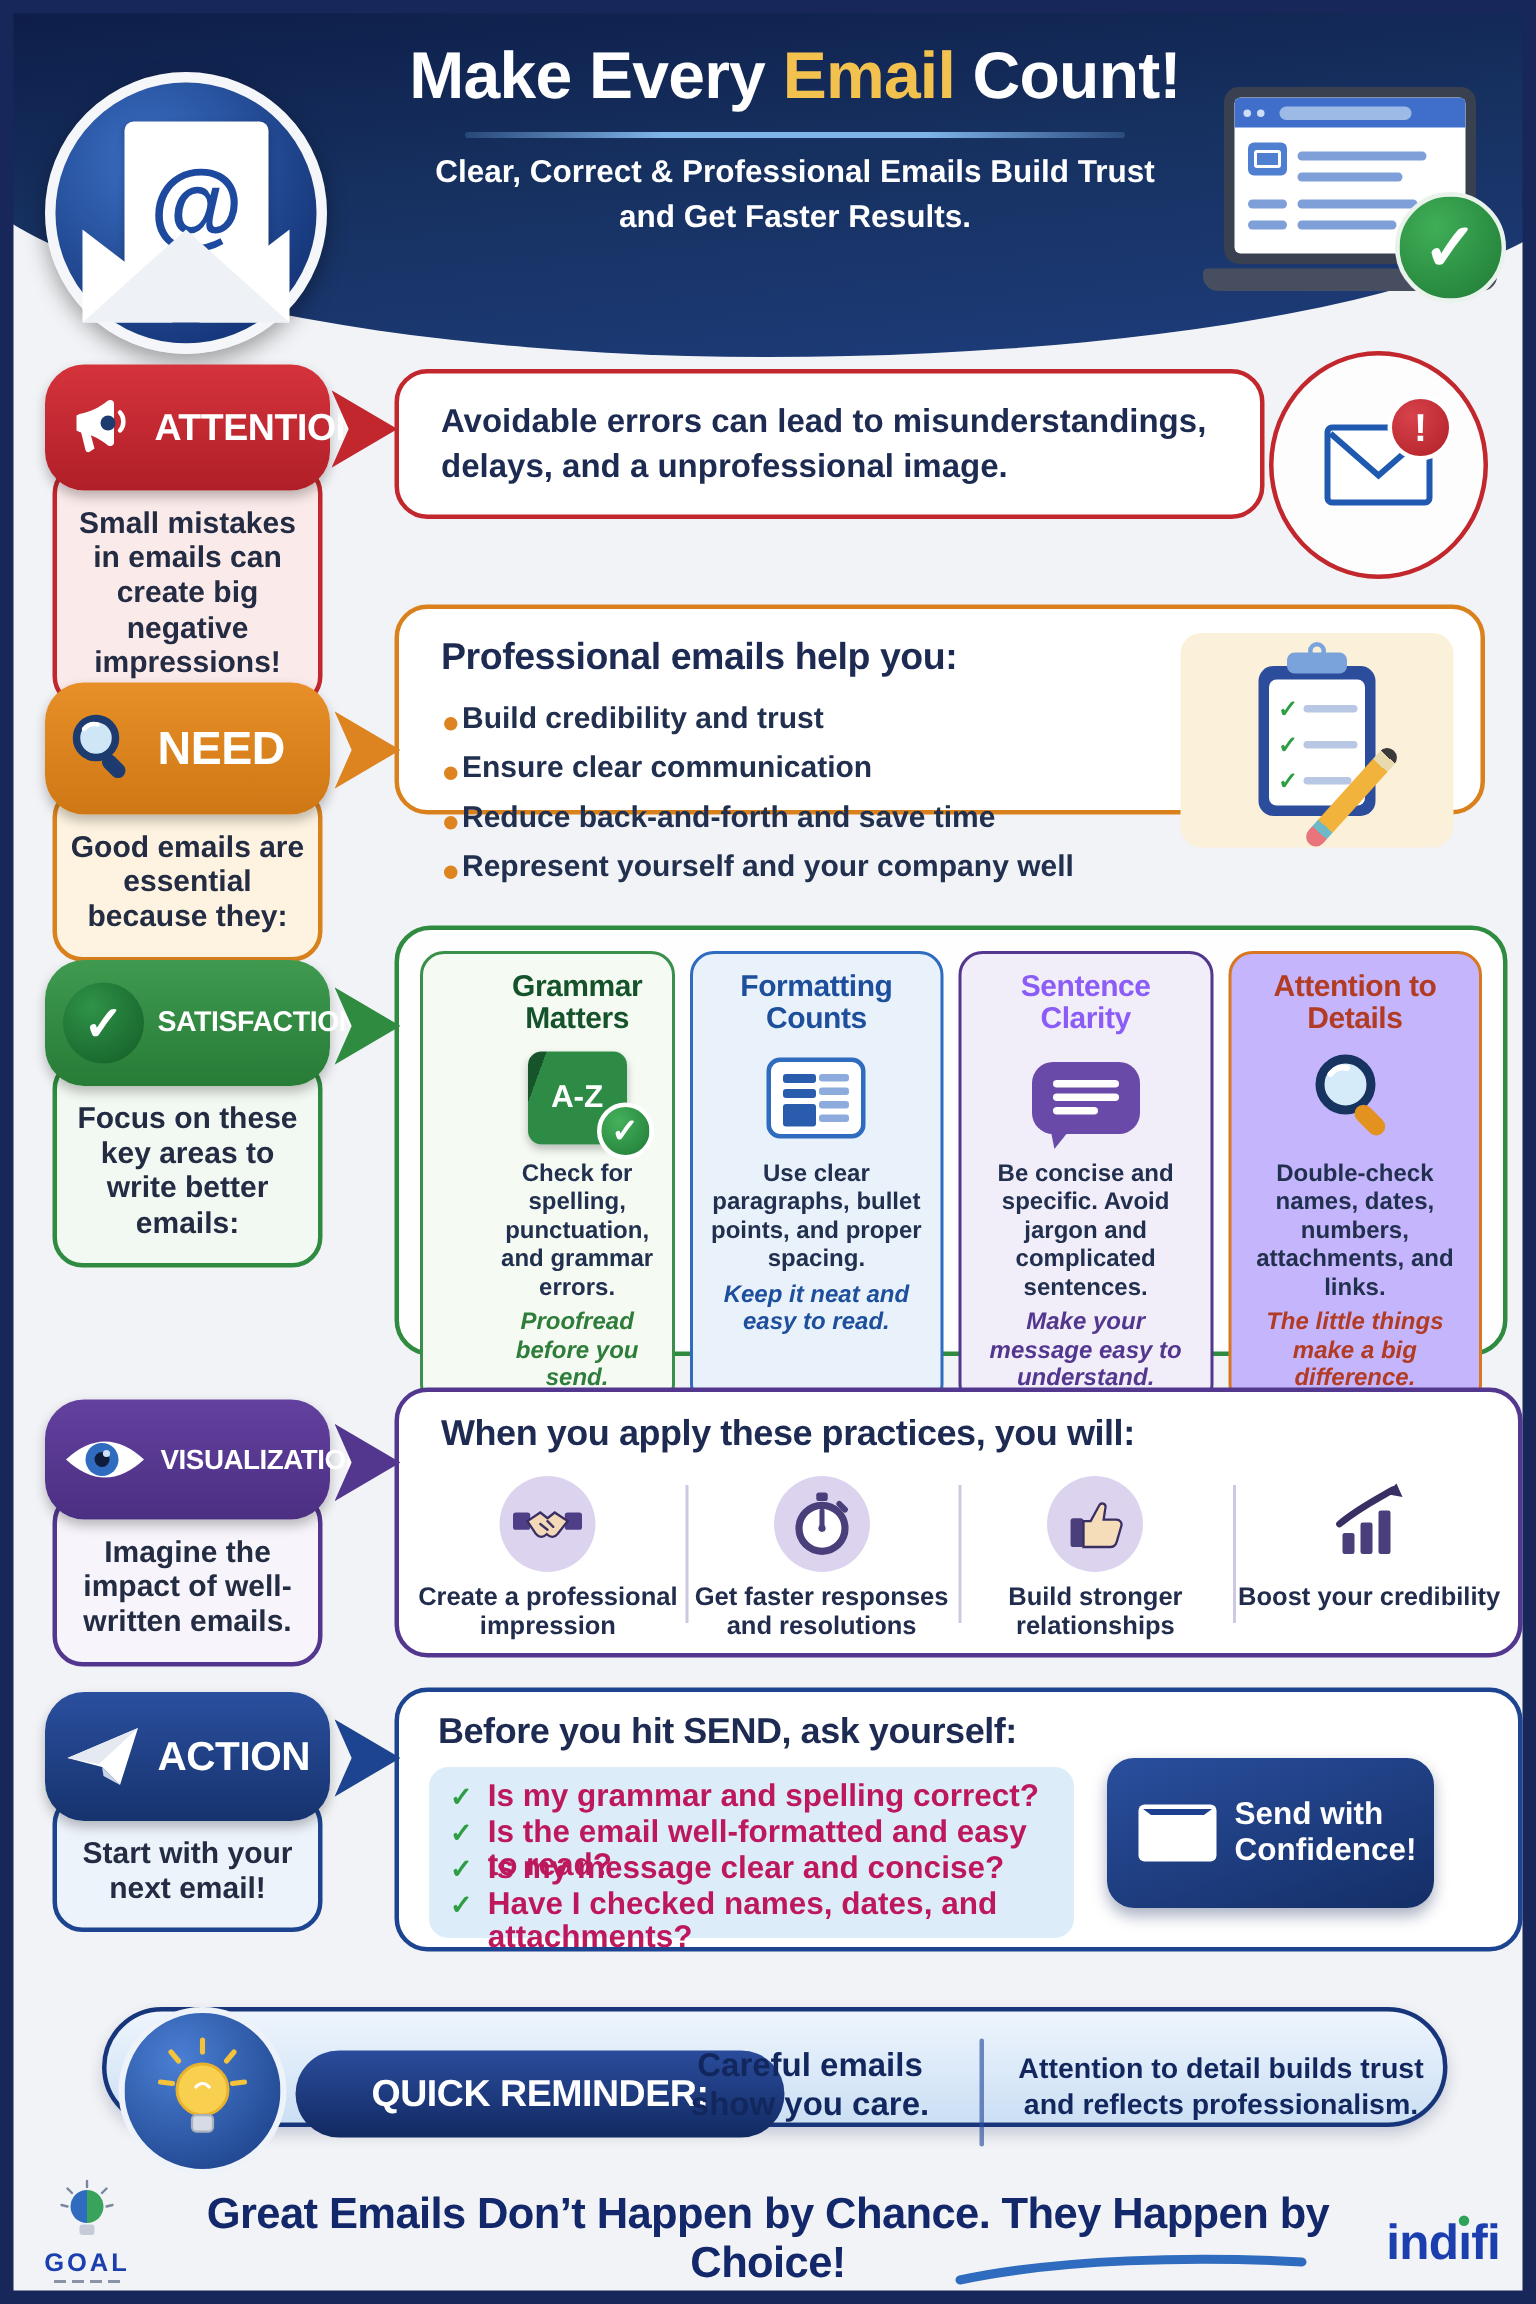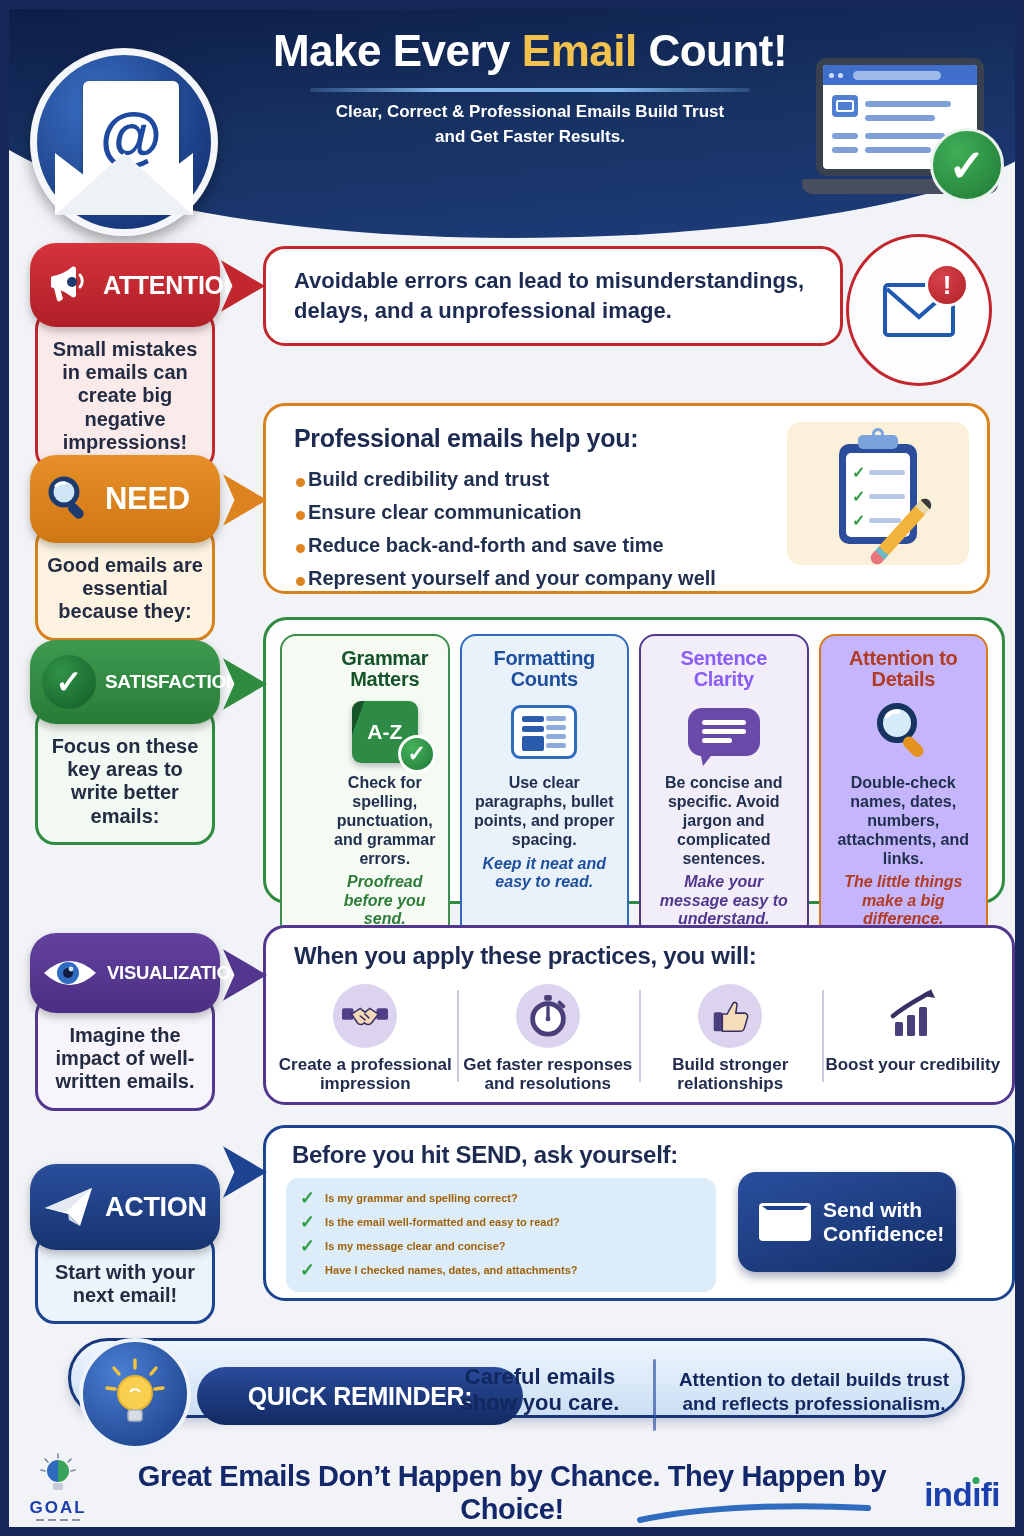--- a/index.html
+++ b/index.html
@@ -11,21 +11,21 @@
   
   .header{position:absolute;left:-40px;right:-40px;top:0;height:238px;
           background:linear-gradient(175deg,#0d1c47 0%,#16305f 45%,#1e3d7c 100%);
           border-radius:0 0 50% 50% / 0 0 130px 150px;z-index:1;}
   .hdr-title{position:absolute;left:250px;top:26px;width:560px;text-align:center;z-index:3;
              color:#fff;font-size:44px;font-weight:800;letter-spacing:-.5px;}
   .hdr-title .hl{color:#f2c14e;}
   .hdr-rule{position:absolute;left:310px;top:88px;width:440px;height:4px;z-index:3;
             background:linear-gradient(90deg,rgba(120,180,240,.2),#7fb4ea 30%,#7fb4ea 70%,rgba(120,180,240,.2));border-radius:2px;}
   .hdr-sub{position:absolute;left:250px;top:100px;width:560px;text-align:center;z-index:3;
-           color:#fff;font-size:17px;font-weight:700;line-height:1.45;}
+           color:#fff;font-size:21px;font-weight:700;line-height:1.45;}
   
   .env-circle{position:absolute;left:30px;top:48px;width:188px;height:188px;border-radius:50%;z-index:4;
               background:radial-gradient(circle at 35% 30%,#3a6fc4,#17387c 75%);
               border:7px solid #f4f6f9;box-shadow:0 6px 14px rgba(0,0,0,.35);}
   .env-paper{position:absolute;left:46px;top:26px;width:96px;height:110px;background:#fff;border-radius:6px;
              box-shadow:0 2px 5px rgba(0,0,0,.25);display:flex;align-items:center;justify-content:center;}
   .env-paper .at{font-size:64px;font-weight:800;color:#1d4a9e;}
   .env-flap{position:absolute;left:18px;bottom:14px;width:0;height:0;z-index:2;
             border-left:69px solid transparent;border-right:69px solid transparent;border-bottom:62px solid #eef1f6;}
   .env-side-l,.env-side-r{position:absolute;bottom:14px;width:0;height:0;z-index:1;}
@@ -83,21 +83,21 @@
   .att-box{left:263px;top:246px;width:580px;height:100px;border:3px solid #c1272d;border-radius:22px;
            display:flex;align-items:center;padding:0 28px;font-size:22px;font-weight:800;color:#1d2b52;line-height:1.35;}
   .att-circ{position:absolute;left:846px;top:234px;width:146px;height:152px;border-radius:50%;background:#fdfdfd;
             border:3px solid #c1272d;z-index:4;display:flex;align-items:center;justify-content:center;}
   .mailwarn{position:relative;width:72px;height:54px;background:#fff;border:4px solid #2059b0;border-radius:5px;}
   .mailwarn svg{position:absolute;inset:-4px;}
   .warn-dot{position:absolute;right:-18px;top:-24px;width:44px;height:44px;border-radius:50%;
             background:radial-gradient(circle at 35% 30%,#d8434b,#b01f27);border:3px solid #fff;
             display:flex;align-items:center;justify-content:center;color:#fff;font-weight:800;font-size:26px;}
 
-  .need-box{left:263px;top:403px;width:727px;height:191px;border:3px solid #d9821d;border-radius:22px;}
+  .need-box{left:263px;top:403px;width:727px;height:140px;border:3px solid #d9821d;border-radius:22px;}
   .need-bullets{position:absolute;left:30px;top:62px;}
   .need-li{display:flex;gap:3px;align-items:flex-start;height:33px;}
   .need-li .dot{flex:none;width:9px;height:9px;border-radius:50%;background:#dd8421;margin-top:10px;}
   .need-li .txt{font-size:20px;font-weight:600;color:#22304f;}
   .clip-panel{position:absolute;right:18px;top:16px;width:182px;height:143px;background:#fbf0d9;border-radius:14px;
               display:flex;align-items:center;justify-content:center;}
   .clipboard{position:relative;width:78px;height:100px;background:#2b4d9b;border-radius:10px;padding:9px 7px 7px;}
   .clip-top{position:absolute;left:50%;top:-9px;transform:translateX(-50%);width:40px;height:14px;background:#7aa3dc;border-radius:5px;}
   .clip-ring{position:absolute;left:50%;top:-16px;transform:translateX(-50%);width:12px;height:12px;border:3px solid #7aa3dc;border-radius:50%;background:#fbf0d9;}
   .clip-sheet{width:100%;height:100%;background:#fff;border-radius:5px;padding:8px 5px 0 6px;}
@@ -145,21 +145,21 @@
   .viz-col{display:flex;flex-direction:column;align-items:center;position:relative;padding-top:2px;}
   .viz-col + .viz-col:before{content:"";position:absolute;left:0;top:8px;bottom:14px;width:2px;background:#cfc8e2;}
   .viz-ico{width:64px;height:64px;border-radius:50%;background:#dcd4ee;display:flex;align-items:center;justify-content:center;}
   .viz-cap{margin-top:7px;font-size:17px;font-weight:700;color:#222d4e;text-align:center;line-height:1.12;}
 
   
   .act-box{left:263px;top:1125px;width:752px;height:176px;border:3px solid #1d4490;border-radius:22px;}
   .ask-panel{position:absolute;left:20px;top:50px;width:430px;height:114px;background:#dcecf9;border-radius:13px;padding:9px 14px;}
   .ask-li{display:flex;gap:10px;align-items:flex-start;height:24px;}
   .ask-li .ck{color:#2e9e44;font-weight:800;font-size:18px;line-height:22px;}
-  .ask-li .txt{font-size:11px;font-weight:700;color:#a16207;line-height:22px;}
+  .ask-li .txt{font-size:21px;font-weight:700;color:#be185d;line-height:22px;}
   .send-btn{position:absolute;left:472px;top:44px;width:218px;height:100px;border-radius:18px;cursor:pointer;
             background:linear-gradient(160deg,#2a4f9e,#142e66);box-shadow:0 5px 10px rgba(10,30,80,.35);
             display:flex;align-items:center;justify-content:center;gap:12px;}
   .send-env{position:relative;width:52px;height:38px;background:#fff;border-radius:4px;flex:none;}
   .send-env:before{content:"";position:absolute;left:3px;top:3px;width:0;height:0;
                    border-left:23px solid transparent;border-right:23px solid transparent;border-top:17px solid #1d3f8f;}
   .send-env:after{content:"";position:absolute;left:5px;top:7px;width:0;height:0;
                   border-left:21px solid transparent;border-right:21px solid transparent;border-top:15px solid #fff;}
   .send-lbl{color:#fff;font-size:21px;font-weight:800;line-height:1.15;width:112px;}
 
@@ -445,21 +445,21 @@
             <rect x="34" y="19" width="8" height="29" rx="1.5" fill="#4a3f7a"></rect>
             <path d="M8 28 C20 18 30 13 44 5" stroke="#3a2f63" stroke-width="4.5" fill="none" stroke-linecap="round"></path>
             <polygon points="46,1 50,10 39,8" fill="#3a2f63"></polygon>
           </svg>
         </div>
         <div class="viz-cap">Boost your credibility</div>
       </div>
     </div>
   </div>
 
-  <div class="badge" style="top:1164px;">
+  <div class="badge" style="top:1128px;">
     <div class="badge-head bh-blu">
       <span class="ico-chip">
         <svg width="54" height="50" viewBox="0 0 54 50">
           <polygon points="3,26 50,6 38,44 26,32" fill="#ffffff"></polygon>
           <polygon points="26,32 38,44 27,38" fill="#c9d4e6"></polygon>
           <polygon points="3,26 50,6 24,30" fill="#e4e9f2"></polygon>
         </svg>
       </span>
       <span class="badge-label" style="font-size:27px;">ACTION</span>
     </div>

